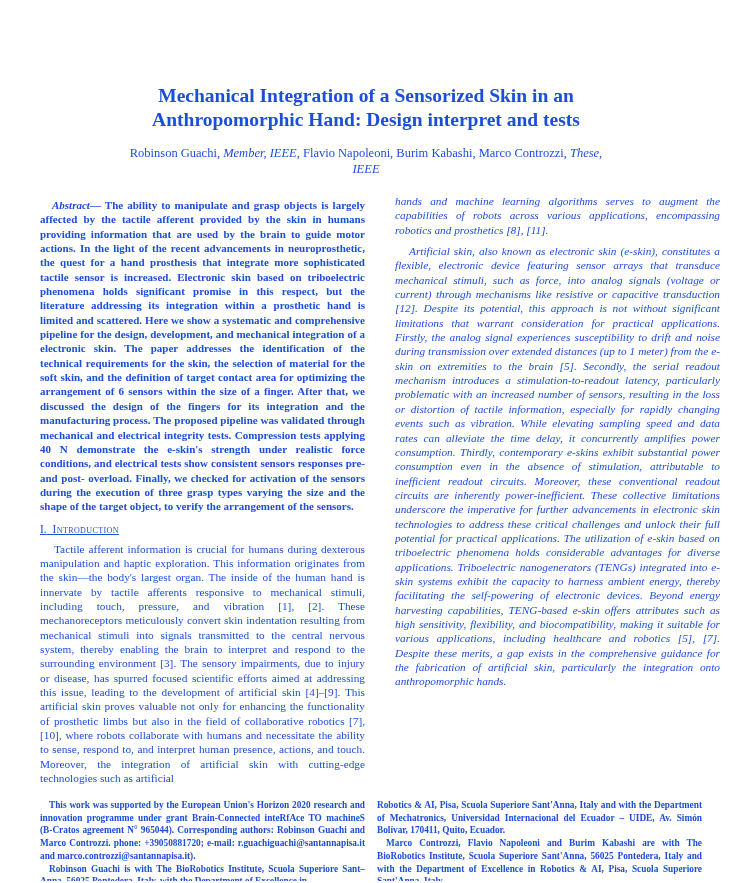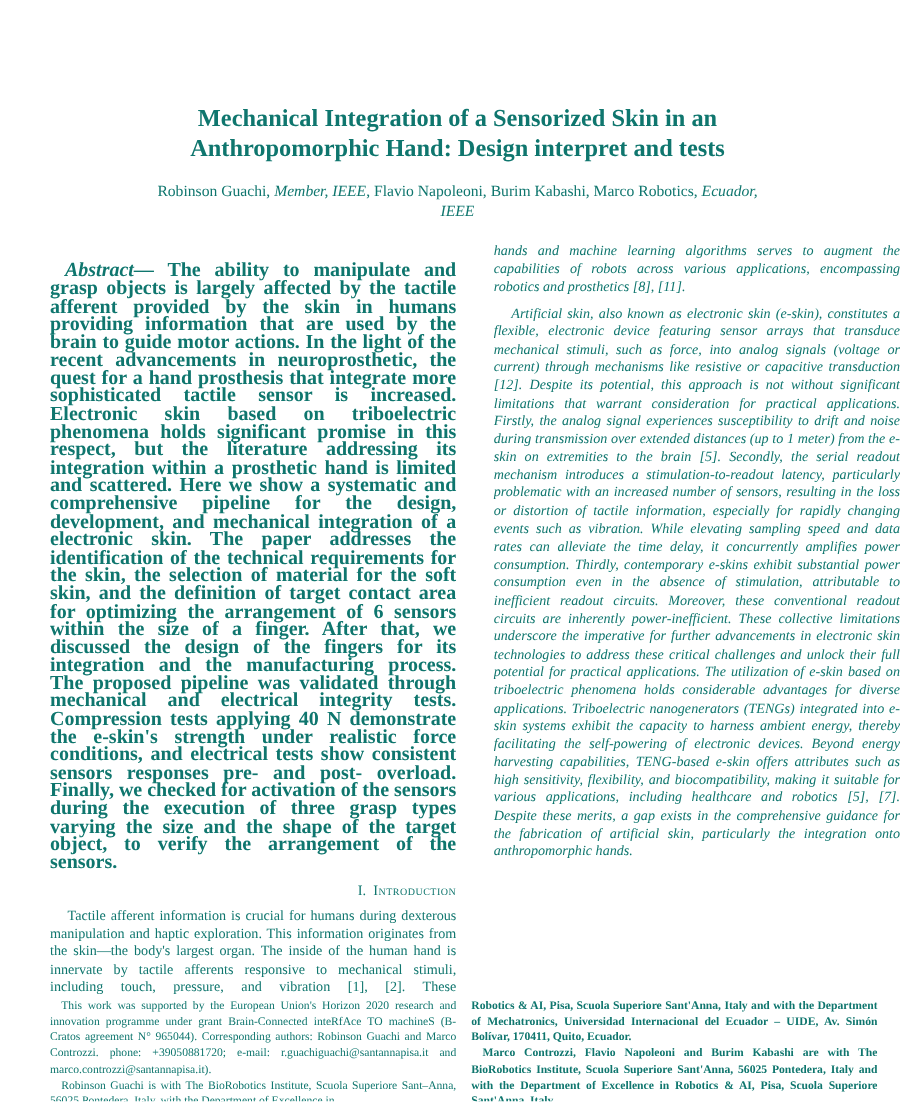--- a/index.html
+++ b/index.html
@@ -5,21 +5,21 @@
   html, body {
     margin: 0;
     padding: 0;
     background: #ffffff;
   }
   .page {
     position: relative;
     width: 732px;
     height: 883px;
     background: #ffffff;
-    color: #0f766e;
+    color: #1d4ed8;
     font-family: "Liberation Serif", "DejaVu Serif", serif;
     overflow: hidden;
   }
   .title-block {
     position: absolute;
     top: 84px;
     left: 0;
     width: 100%;
     text-align: center;
   }
@@ -38,49 +38,50 @@
   .col {
     position: absolute;
     top: 194px;
     width: 325px;
     height: 602px;
     overflow: hidden;
   }
   .col-left  { left: 40px; }
   .col-right { left: 395px; font-style: italic; }
   .abstract {
-    margin: 16px 0 8px 0;
-    font-size: 16px;
+    margin: 4px 0 8px 0;
+    font-size: 11px;
     line-height: 14.35px;
     font-weight: bold;
     text-align: justify;
     text-indent: 12px;
   }
   .section-heading {
     margin: 9px 0 7px 0;
-    text-align: right;
+    text-align: left;
     font-size: 11.5px;
+    text-decoration: underline;
   }
   .sc { font-variant: small-caps; letter-spacing: 0.4px; }
   .body-p {
     margin: 0 0 7px 0;
     font-size: 11.3px;
     line-height: 14.35px;
     text-align: justify;
     text-indent: 14px;
   }
   .body-p.cont { text-indent: 0; }
   .footnote {
     position: absolute;
     top: 799px;
     width: 325px;
     height: 82px;
     overflow: hidden;
   }
-  .footnote-left  { left: 40px; }
+  .footnote-left  { left: 40px; font-weight: bold; }
   .footnote-right { left: 377px; font-weight: bold; }
   .fn-p {
     margin: 0;
     font-size: 9.3px;
     line-height: 12.7px;
     text-align: justify;
     text-indent: 9px;
   }
   .fn-p.cont { text-indent: 0; }
 </style>
@@ -88,21 +89,21 @@
 <body>
 
 <div class="page">
 
   <div class="title-block">
     <h1 class="paper-title">
       <span>Mechanical Integration of a Sensorized Skin in an</span><br>
       <span>Anthropomorphic Hand: Design interpret and tests</span>
     </h1>
     <div class="authors">
-      <span>Robinson Guachi, </span><span class="it">Member, IEEE</span><span>, Flavio Napoleoni, Burim Kabashi, Marco Robotics, </span><span class="it">Ecuador,</span><br>
+      <span>Robinson Guachi, </span><span class="it">Member, IEEE</span><span>, Flavio Napoleoni, Burim Kabashi, Marco Controzzi, </span><span class="it">These,</span><br>
       <span class="it">IEEE</span>
     </div>
   </div>
 
   <div class="col col-left">
     <p class="abstract"><span class="it">Abstract—</span><span> The ability to manipulate and grasp objects is largely affected by the tactile afferent provided by the skin in humans providing information that are used by the brain to guide motor actions. In the light of the recent advancements in neuroprosthetic, the quest for a hand prosthesis that integrate more sophisticated tactile sensor is increased. Electronic skin based on triboelectric phenomena holds significant promise in this respect, but the literature addressing its integration within a prosthetic hand is limited and scattered. Here we show a systematic and comprehensive pipeline for the design, development, and mechanical integration of a electronic skin. The paper addresses the identification of the technical requirements for the skin, the selection of material for the soft skin, and the definition of target contact area for optimizing the arrangement of 6 sensors within the size of a finger. After that, we discussed the design of the fingers for its integration and the manufacturing process. The proposed pipeline was validated through mechanical and electrical integrity tests. Compression tests applying 40 N demonstrate the e-skin's strength under realistic force conditions, and electrical tests show consistent sensors responses pre- and post- overload. Finally, we checked for activation of the sensors during the execution of three grasp types varying the size and the shape of the target object, to verify the arrangement of the sensors.</span></p>
 
     <div class="section-heading">
       <span>I.</span>&nbsp;&nbsp;<span class="sc">Introduction</span>
     </div>

